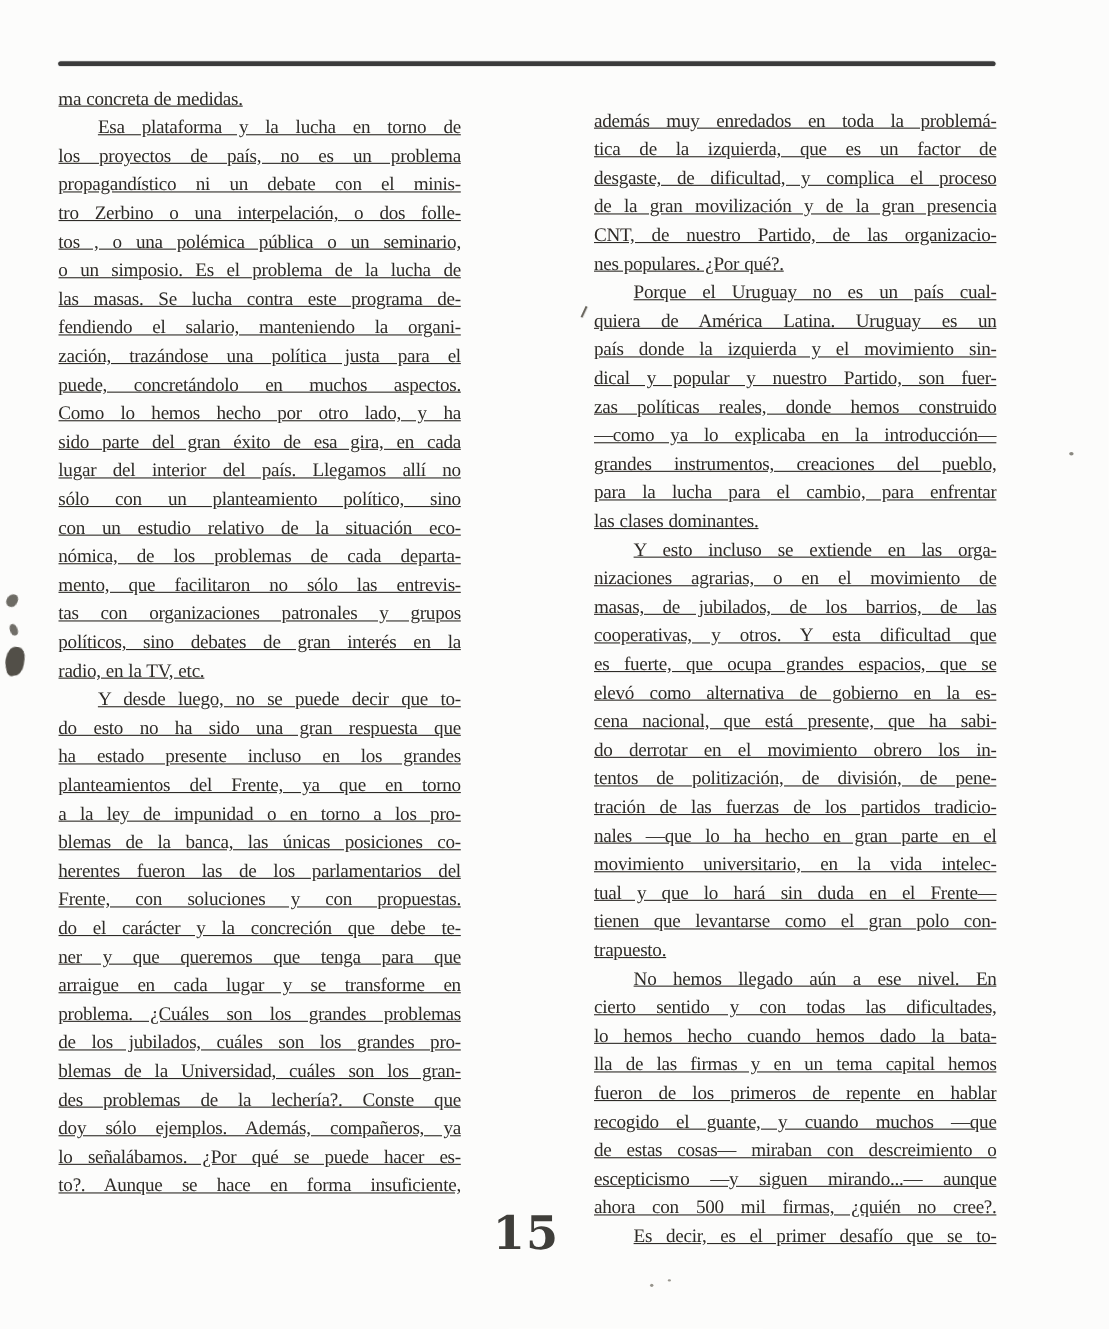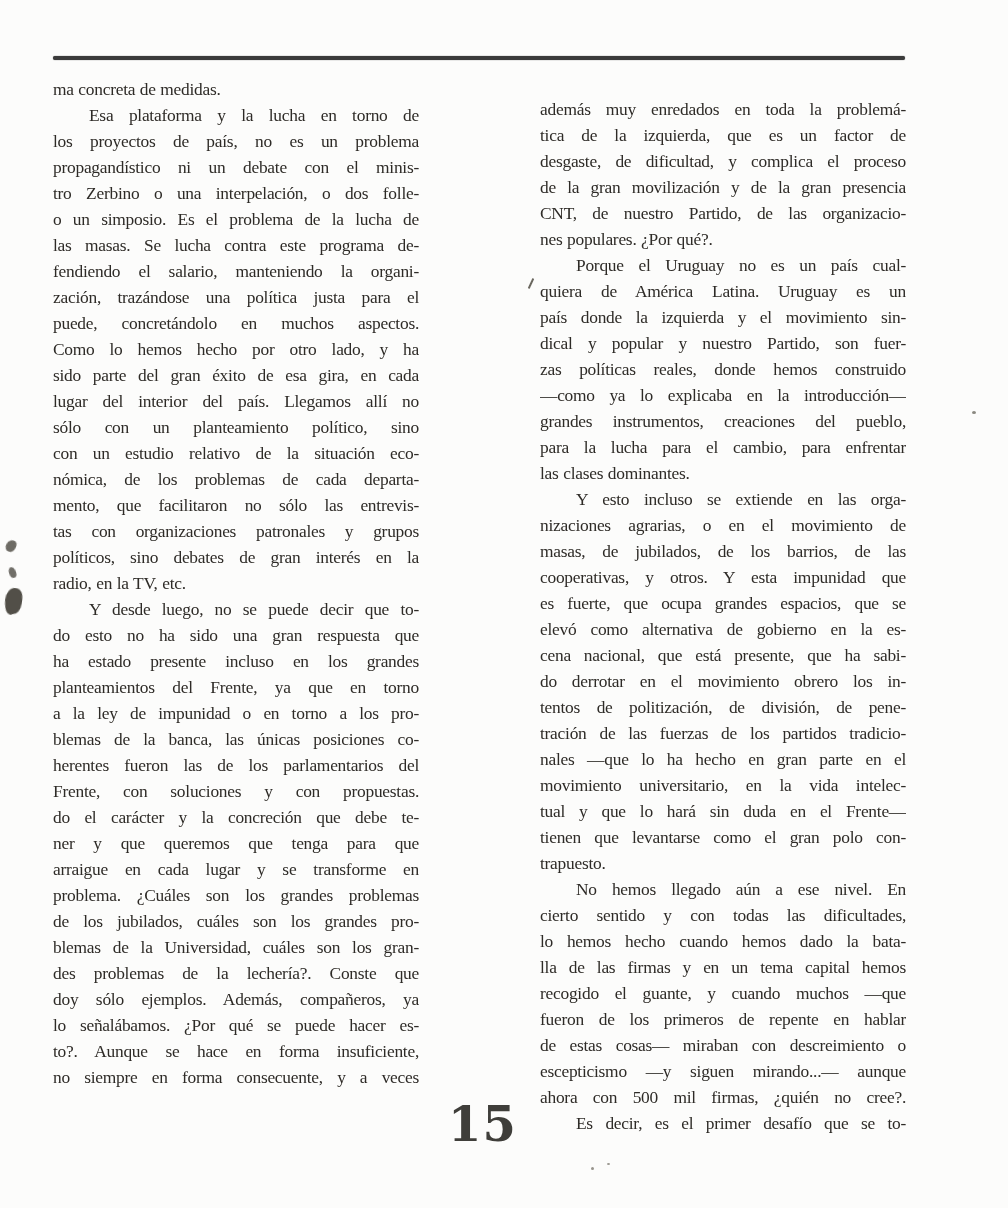--- a/index.html
+++ b/index.html
@@ -26,38 +26,39 @@
     border-radius: 2px;
     box-shadow: 0 0 1px #3b3b3b;
   }
   .col {
     position: absolute;
     width: 366px;
     font-size: 17.4px;
     line-height: 26px;
     letter-spacing: -0.25px;
     word-spacing: 0.5px;
+    text-decoration: underline;
   }
   .col-left  { left: 53px;  top: 76px; }
   .col-right { left: 540px; top: 96px; }
   .para { margin: 0; padding: 0; }
   .line {
     height: 26px;
     overflow: hidden;
     text-align: justify;
     text-align-last: left;
   }
   .line.just { text-align-last: justify; }
   .line.indent { text-indent: 36px; }
   .page-number {
     position: absolute;
     left: 448px;
     top: 1096px;
     font-family: "DejaVu Serif", serif;
-    font-size: 48px;
+    font-size: 42px;
     font-weight: 600;
     letter-spacing: 1px;
     color: #3f3e3a;
   }
   
   .artifact { position: absolute; pointer-events: none; }
   .mark-a {
     left: 6px; top: 540px; width: 10px; height: 12px;
     background: #55524a; border-radius: 60% 40% 55% 45%;
     transform: rotate(20deg); filter: blur(0.5px); opacity: .85;
@@ -90,20 +91,21 @@
 
   <div class="col col-left">
       <div class="para">
         <div class="line">ma concreta de medidas.</div>
       </div>
       <div class="para">
         <div class="line indent just">Esa plataforma y la lucha en torno de</div>
         <div class="line just">los proyectos de país, no es un problema</div>
         <div class="line just">propagandístico ni un debate con el minis-</div>
         <div class="line just">tro Zerbino o una interpelación, o dos folle-</div>
+        <div class="line just">tos , o una polémica pública o un seminario,</div>
         <div class="line just">o un simposio. Es el problema de la lucha de</div>
         <div class="line just">las masas. Se lucha contra este programa de-</div>
         <div class="line just">fendiendo el salario, manteniendo la organi-</div>
         <div class="line just">zación, trazándose una política justa para el</div>
         <div class="line just">puede, concretándolo en muchos aspectos.</div>
         <div class="line just">Como lo hemos hecho por otro lado, y ha</div>
         <div class="line just">sido parte del gran éxito de esa gira, en cada</div>
         <div class="line just">lugar del interior del país. Llegamos allí no</div>
         <div class="line just">sólo con un planteamiento político, sino</div>
         <div class="line just">con un estudio relativo de la situación eco-</div>
@@ -127,21 +129,20 @@
         <div class="line just">do el carácter y la concreción que debe te-</div>
         <div class="line just">ner y que queremos que tenga para que</div>
         <div class="line just">arraigue en cada lugar y se transforme en</div>
         <div class="line just">problema. ¿Cuáles son los grandes problemas</div>
         <div class="line just">de los jubilados, cuáles son los grandes pro-</div>
         <div class="line just">blemas de la Universidad, cuáles son los gran-</div>
         <div class="line just">des problemas de la lechería?. Conste que</div>
         <div class="line just">doy sólo ejemplos. Además, compañeros, ya</div>
         <div class="line just">lo señalábamos. ¿Por qué se puede hacer es-</div>
         <div class="line just">to?. Aunque se hace en forma insuficiente,</div>
-        <div class="line just">no siempre en forma consecuente, y a veces</div>
       </div>
     </div>
 
   <div class="col col-right">
       <div class="para">
         <div class="line just">además muy enredados en toda la problemá-</div>
         <div class="line just">tica de la izquierda, que es un factor de</div>
         <div class="line just">desgaste, de dificultad, y complica el proceso</div>
         <div class="line just">de la gran movilización y de la gran presencia</div>
         <div class="line just">CNT, de nuestro Partido, de las organizacio-</div>
@@ -155,40 +156,40 @@
         <div class="line just">zas políticas reales, donde hemos construido</div>
         <div class="line just">—como ya lo explicaba en la introducción—</div>
         <div class="line just">grandes instrumentos, creaciones del pueblo,</div>
         <div class="line just">para la lucha para el cambio, para enfrentar</div>
         <div class="line">las clases dominantes.</div>
       </div>
       <div class="para">
         <div class="line indent just">Y esto incluso se extiende en las orga-</div>
         <div class="line just">nizaciones agrarias, o en el movimiento de</div>
         <div class="line just">masas, de jubilados, de los barrios, de las</div>
-        <div class="line just">cooperativas, y otros. Y esta impunidad que</div>
+        <div class="line just">cooperativas, y otros. Y esta dificultad que</div>
         <div class="line just">es fuerte, que ocupa grandes espacios, que se</div>
         <div class="line just">elevó como alternativa de gobierno en la es-</div>
         <div class="line just">cena nacional, que está presente, que ha sabi-</div>
         <div class="line just">do derrotar en el movimiento obrero los in-</div>
         <div class="line just">tentos de politización, de división, de pene-</div>
         <div class="line just">tración de las fuerzas de los partidos tradicio-</div>
         <div class="line just">nales —que lo ha hecho en gran parte en el</div>
         <div class="line just">movimiento universitario, en la vida intelec-</div>
         <div class="line just">tual y que lo hará sin duda en el Frente—</div>
         <div class="line just">tienen que levantarse como el gran polo con-</div>
         <div class="line">trapuesto.</div>
       </div>
       <div class="para">
         <div class="line indent just">No hemos llegado aún a ese nivel. En</div>
         <div class="line just">cierto sentido y con todas las dificultades,</div>
         <div class="line just">lo hemos hecho cuando hemos dado la bata-</div>
         <div class="line just">lla de las firmas y en un tema capital hemos</div>
+        <div class="line just">fueron de los primeros de repente en hablar</div>
         <div class="line just">recogido el guante, y cuando muchos —que</div>
-        <div class="line just">fueron de los primeros de repente en hablar</div>
         <div class="line just">de estas cosas— miraban con descreimiento o</div>
         <div class="line just">escepticismo —y siguen mirando...— aunque</div>
         <div class="line just">ahora con 500 mil firmas, ¿quién no cree?.</div>
       </div>
       <div class="para">
         <div class="line indent just">Es decir, es el primer desafío que se to-</div>
       </div>
     </div>
 
   <div class="page-number">15</div>

